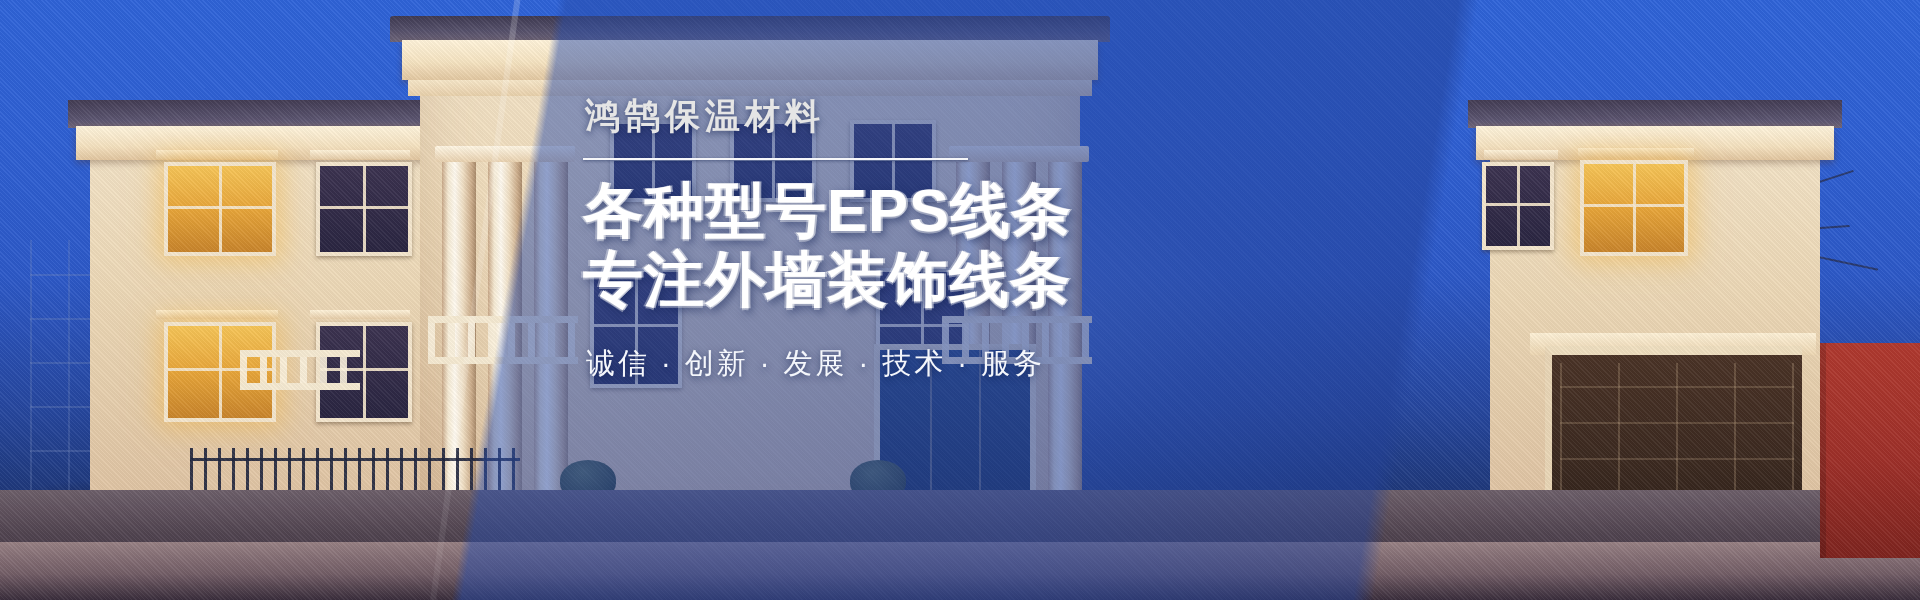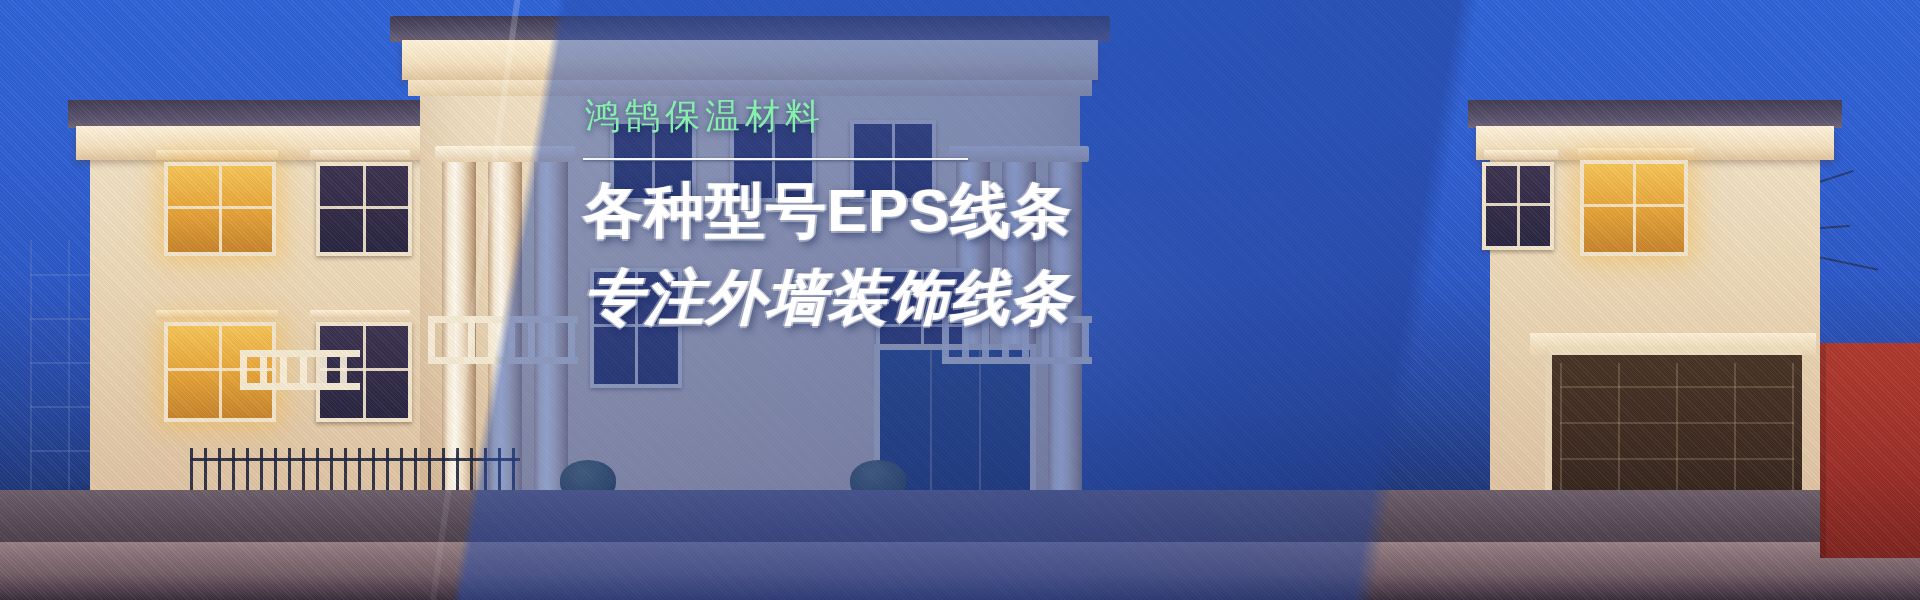--- a/index.html
+++ b/index.html
@@ -373,23 +373,23 @@
   .copy {
     position: absolute;
     left: 583px;
     top: 96px;
     width: 520px;
     z-index: 6;
   }
   .brand {
     font-size: 35px;
     line-height: 1.15;
-    color: #86efac;
+    color: #e5e5e5;
     letter-spacing: 5px;
-    font-weight: 400;
+    font-weight: 700;
     text-shadow: 0 2px 7px rgba(10,25,70,0.65);
     margin: 0 0 22px 2px;
   }
   .divider {
     width: 385px;
     height: 2px;
     background: rgba(255,255,255,0.92);
     margin: 0 0 17px 0;
     box-shadow: 0 1px 3px rgba(10,25,70,0.5);
   }
@@ -400,21 +400,21 @@
     color: #ffffff;
     letter-spacing: 1px;
     margin: 0;
     white-space: nowrap;
     text-shadow:
        2px 0 0 rgba(255,255,255,0.55),
       -2px 0 0 rgba(255,255,255,0.35),
        0 2px 0 rgba(255,255,255,0.40),
        3px 4px 9px rgba(15,30,80,0.60);
   }
-  .headline + .headline { margin-top: 20px; font-style: italic; }
+  .headline + .headline { margin-top: 2px; }
   .tagline {
     margin: 30px 0 0 3px;
     font-size: 29px;
     letter-spacing: 3px;
     color: #f4f6fb;
     white-space: nowrap;
     text-shadow: 0 2px 7px rgba(10,25,70,0.65);
   }
 </style>
 </head>
@@ -569,15 +569,16 @@
   <div class="copy">
 
     <div class="brand">鸿鹄保温材料</div>
 
     <div class="divider"></div>
 
     <div class="headline">各种型号EPS线条</div>
 
     <div class="headline">专注外墙装饰线条</div>
 
+    <div class="tagline">诚信 · 创新 · 发展 · 技术 · 服务</div>
   </div>
 
 </div>
 
 </body></html>

